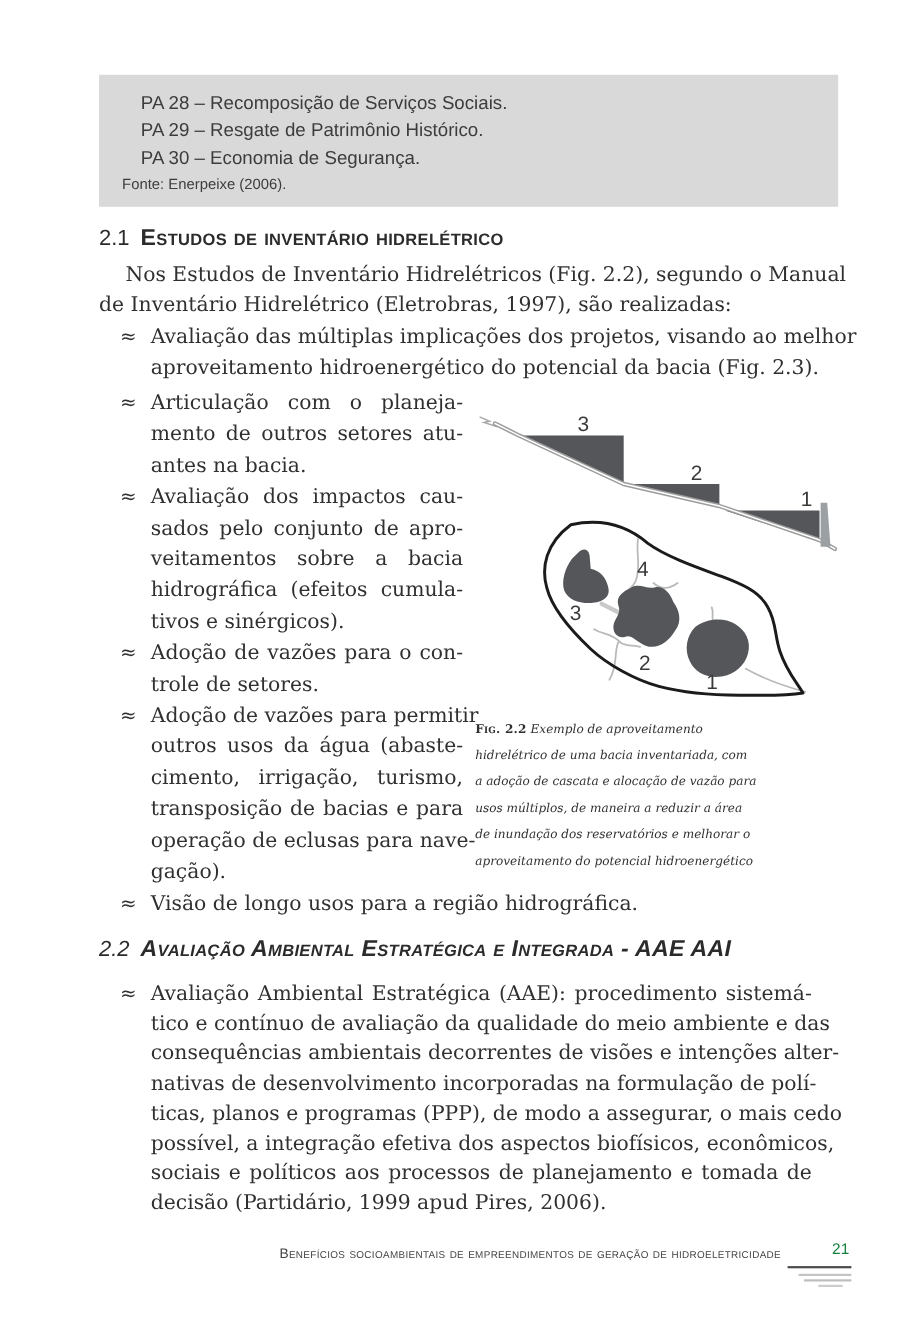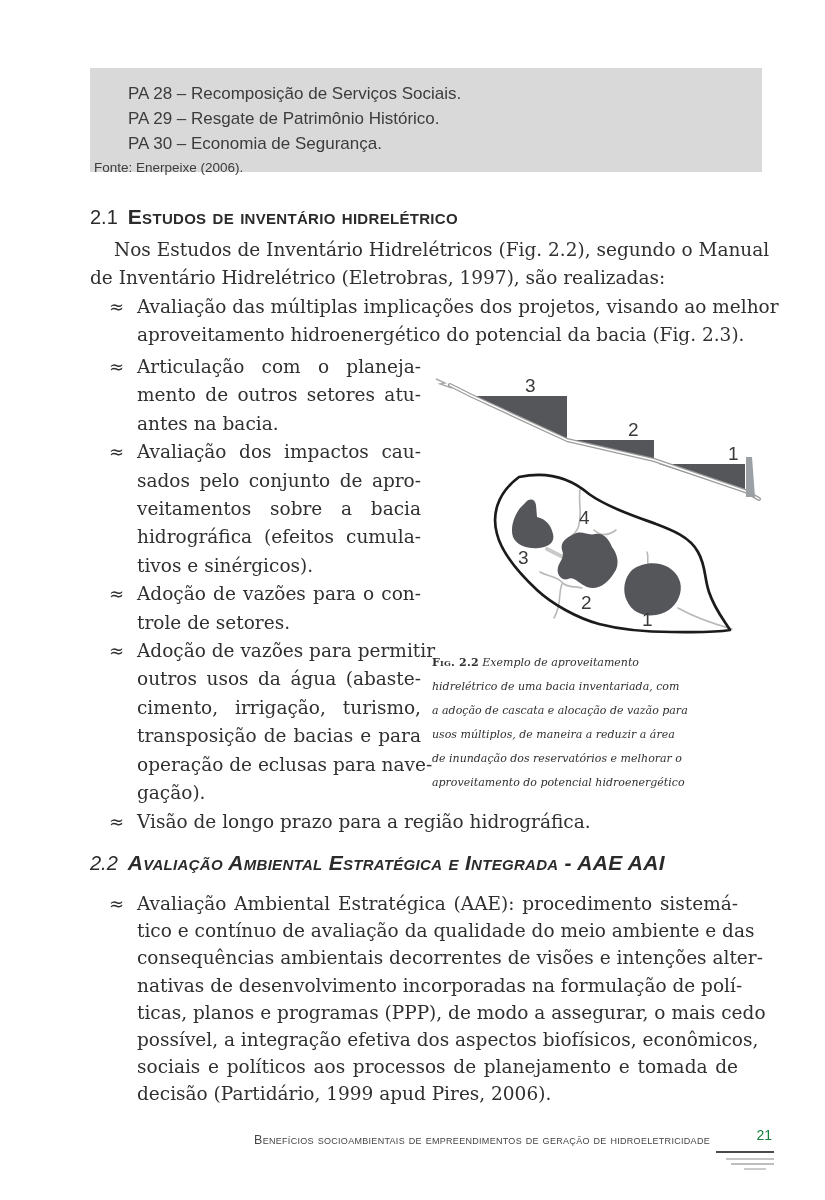--- a/index.html
+++ b/index.html
@@ -7,25 +7,25 @@
     --page-bg:#ffffff; --box-bg:#d9d9d9; --body-text:#303030; --heading-text:#2b2b2b;
     --footer-text:#454545; --reservoir-fill:#54565a; --basin-outline:#1b1b1b;
     --river-line:#b9b9b9; --slope-line:#9c9c9c; --dam-fill:#9aa0a4; --figure-label:#3a3a3a;
     --footer-rule-dark:#4a4a4a; --footer-rule-light:#bdbdbd;
   }
   html,body{margin:0;padding:0;background:#fff;}
   .page{position:relative;width:825px;height:1200px;background:var(--page-bg);
         font-family:"DejaVu Serif",serif;color:var(--body-text);overflow:hidden;}
 
   
-  .graybox{position:absolute;left:90px;top:68px;width:672px;height:104px;background:var(--box-bg);
+  .graybox{position:absolute;left:90px;top:68px;width:672px;height:120px;background:var(--box-bg);
            font-family:"Liberation Sans",sans-serif;color:#3c3c3c;box-sizing:border-box;}
   .pa-list{padding:13px 0 0 38px;font-size:17px;line-height:25px;}
   .pa-list .tline{text-align:left;text-align-last:left;}
-  .fonte{padding:4px 0 0 4px;font-size:13.5px;}
+  .fonte{padding:4px 0 0 21px;font-size:13.5px;}
 
   
   .heading{position:absolute;left:90px;font-family:"Liberation Sans",sans-serif;
            color:var(--heading-text);white-space:nowrap;}
   .hnum{font-size:20px;display:inline-block;margin-right:10px;}
   .htitle{font-size:21px;font-weight:bold;font-variant:small-caps;letter-spacing:.3px;}
   .h1{top:205px;} .h2{top:851px;font-style:italic;}
 
   
   .textblock{position:absolute;left:90px;width:648px;font-size:18.5px;line-height:27.5px;box-sizing:border-box;}
@@ -186,21 +186,21 @@
         <div class="cline">usos múltiplos, de maneira a reduzir a área</div>
         <div class="cline">de inundação dos reservatórios e melhorar o</div>
         <div class="cline">aproveitamento do potencial hidroenergético</div>
       </div>
     </div>
   </div>
 
   <div class="bullet b-close">
     <span class="marker">≈</span>
     <div>
-        <div class="tline last">Visão de longo prazo para a região hidrográfica.</div>
+        <div class="tline last">Visão de longo usos para a região hidrográfica.</div>
       </div>
   </div>
 
   <div class="heading h2">
     <span class="hnum">2.2</span><span class="htitle">Avaliação Ambiental Estratégica e Integrada - AAE AAI</span>
   </div>
 
   <div class="bullet b22">
     <span class="marker">≈</span>
     <div>

